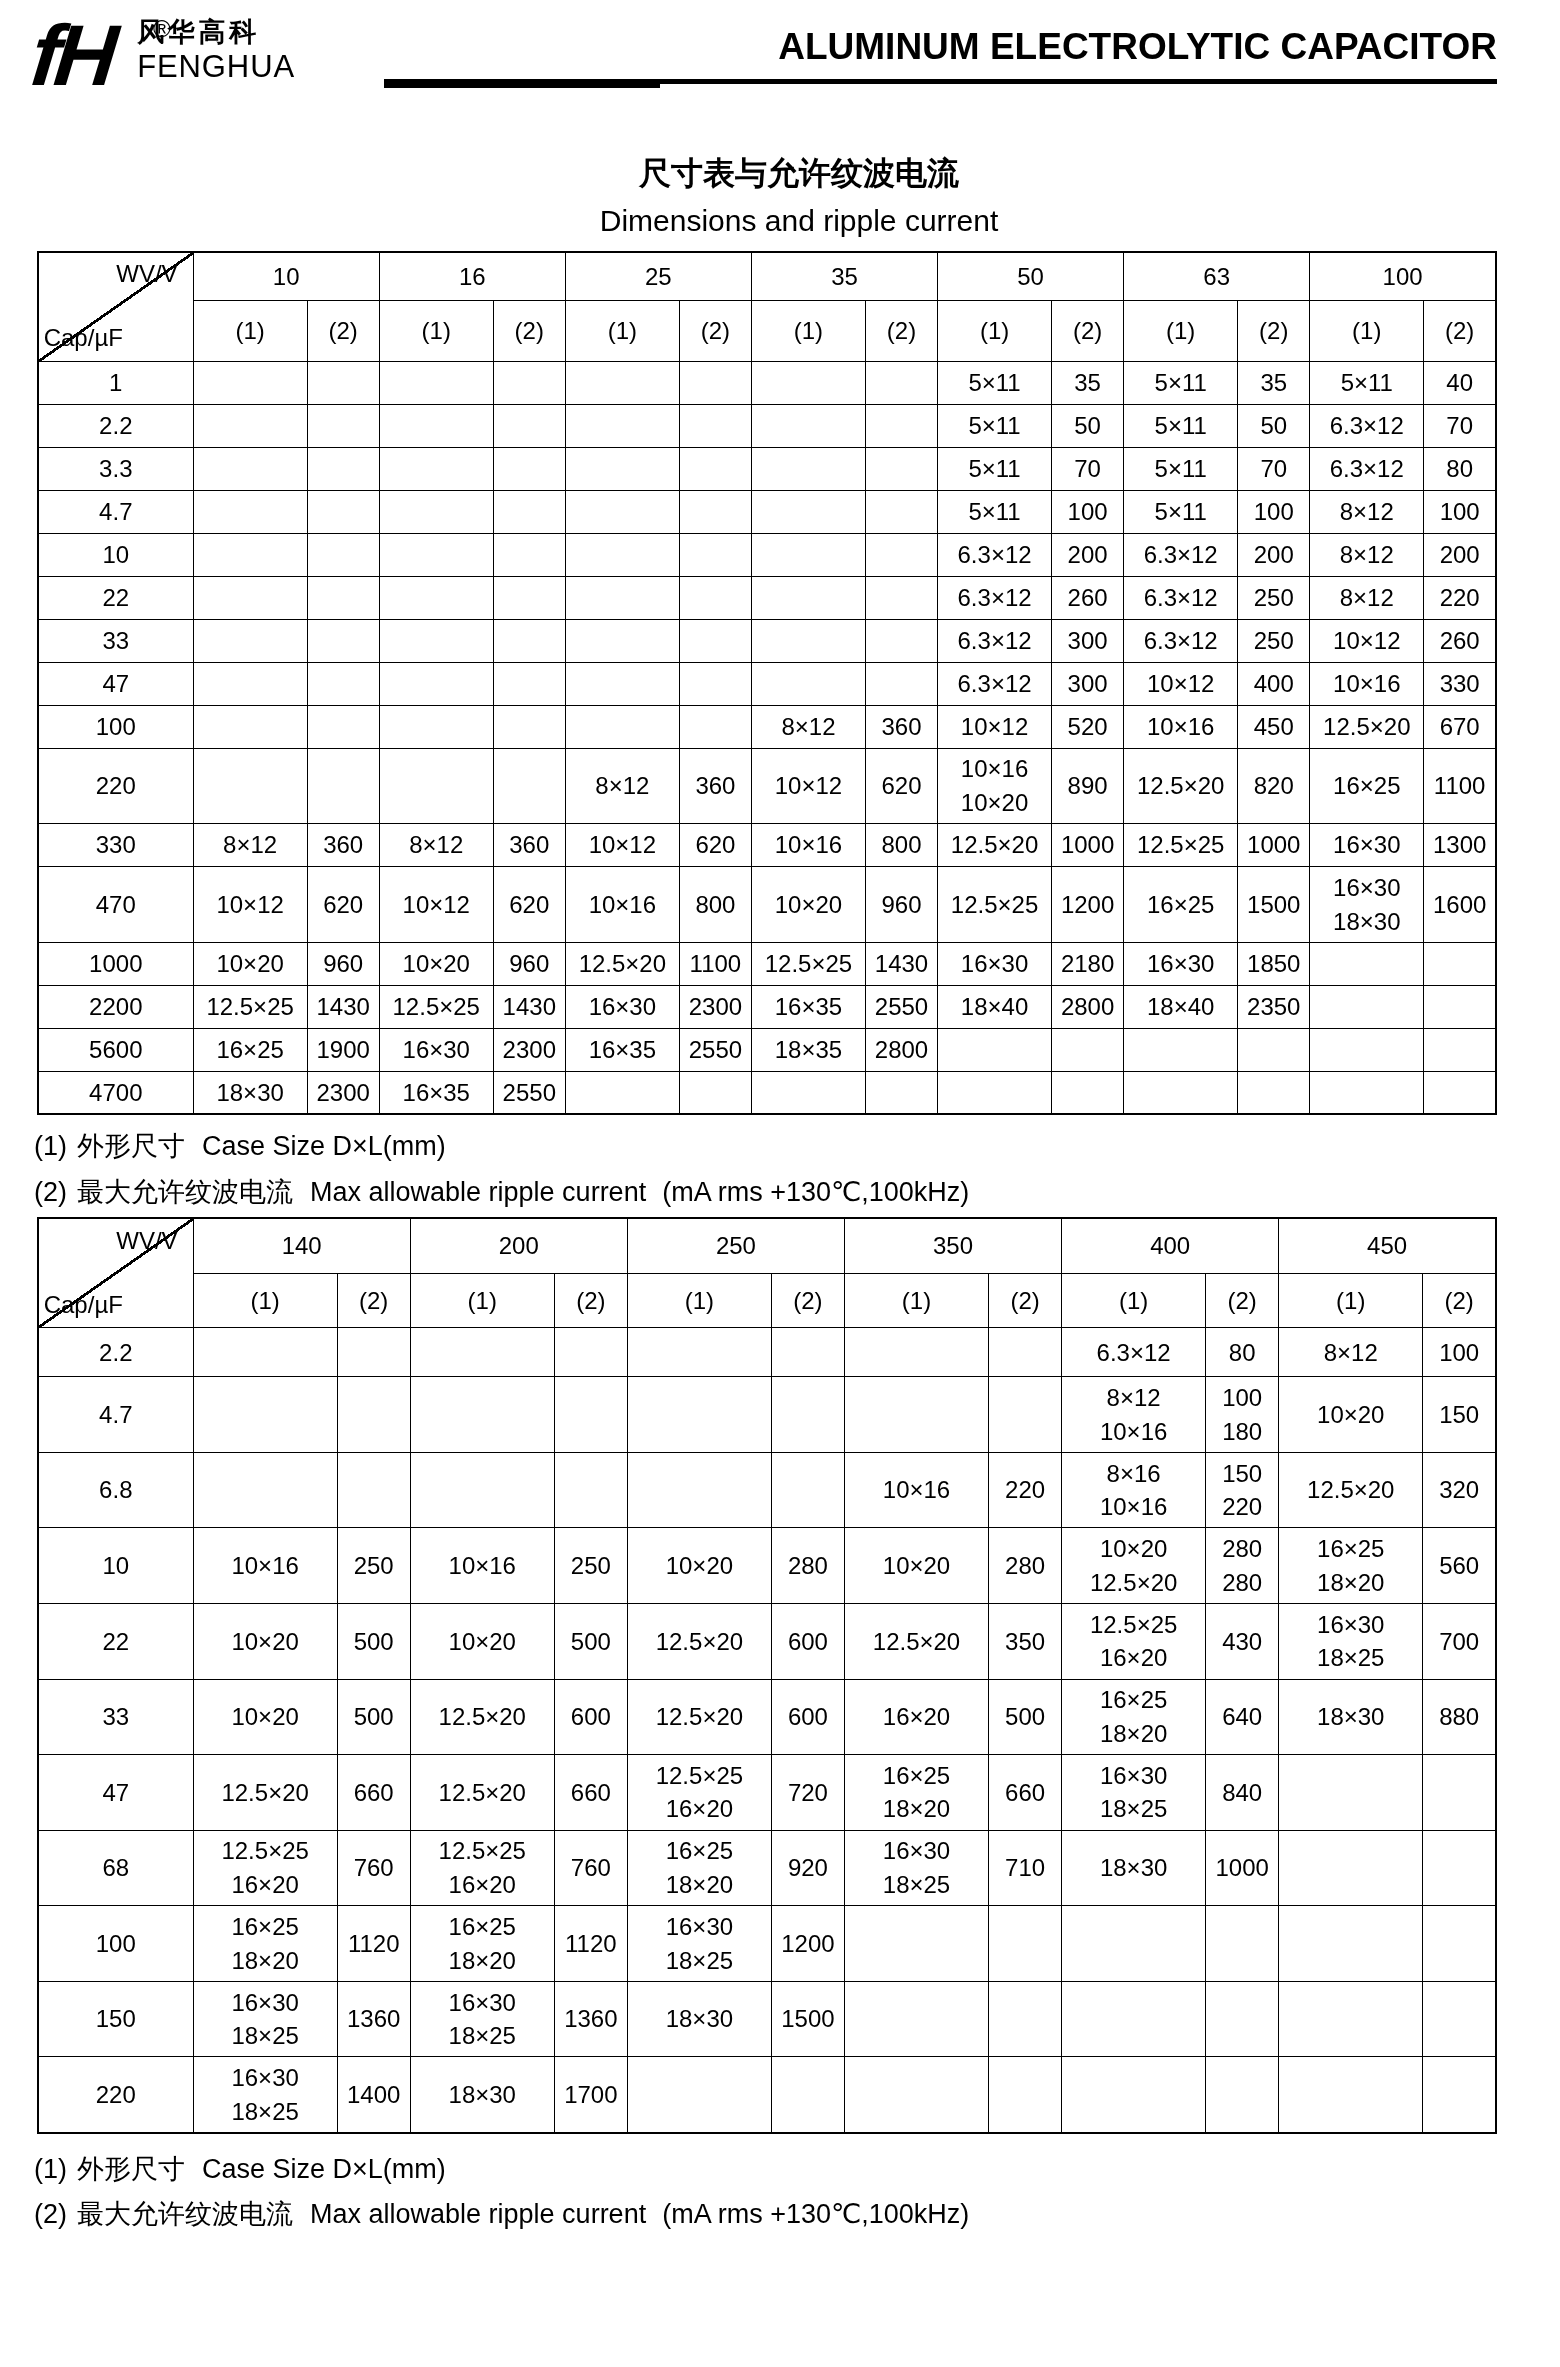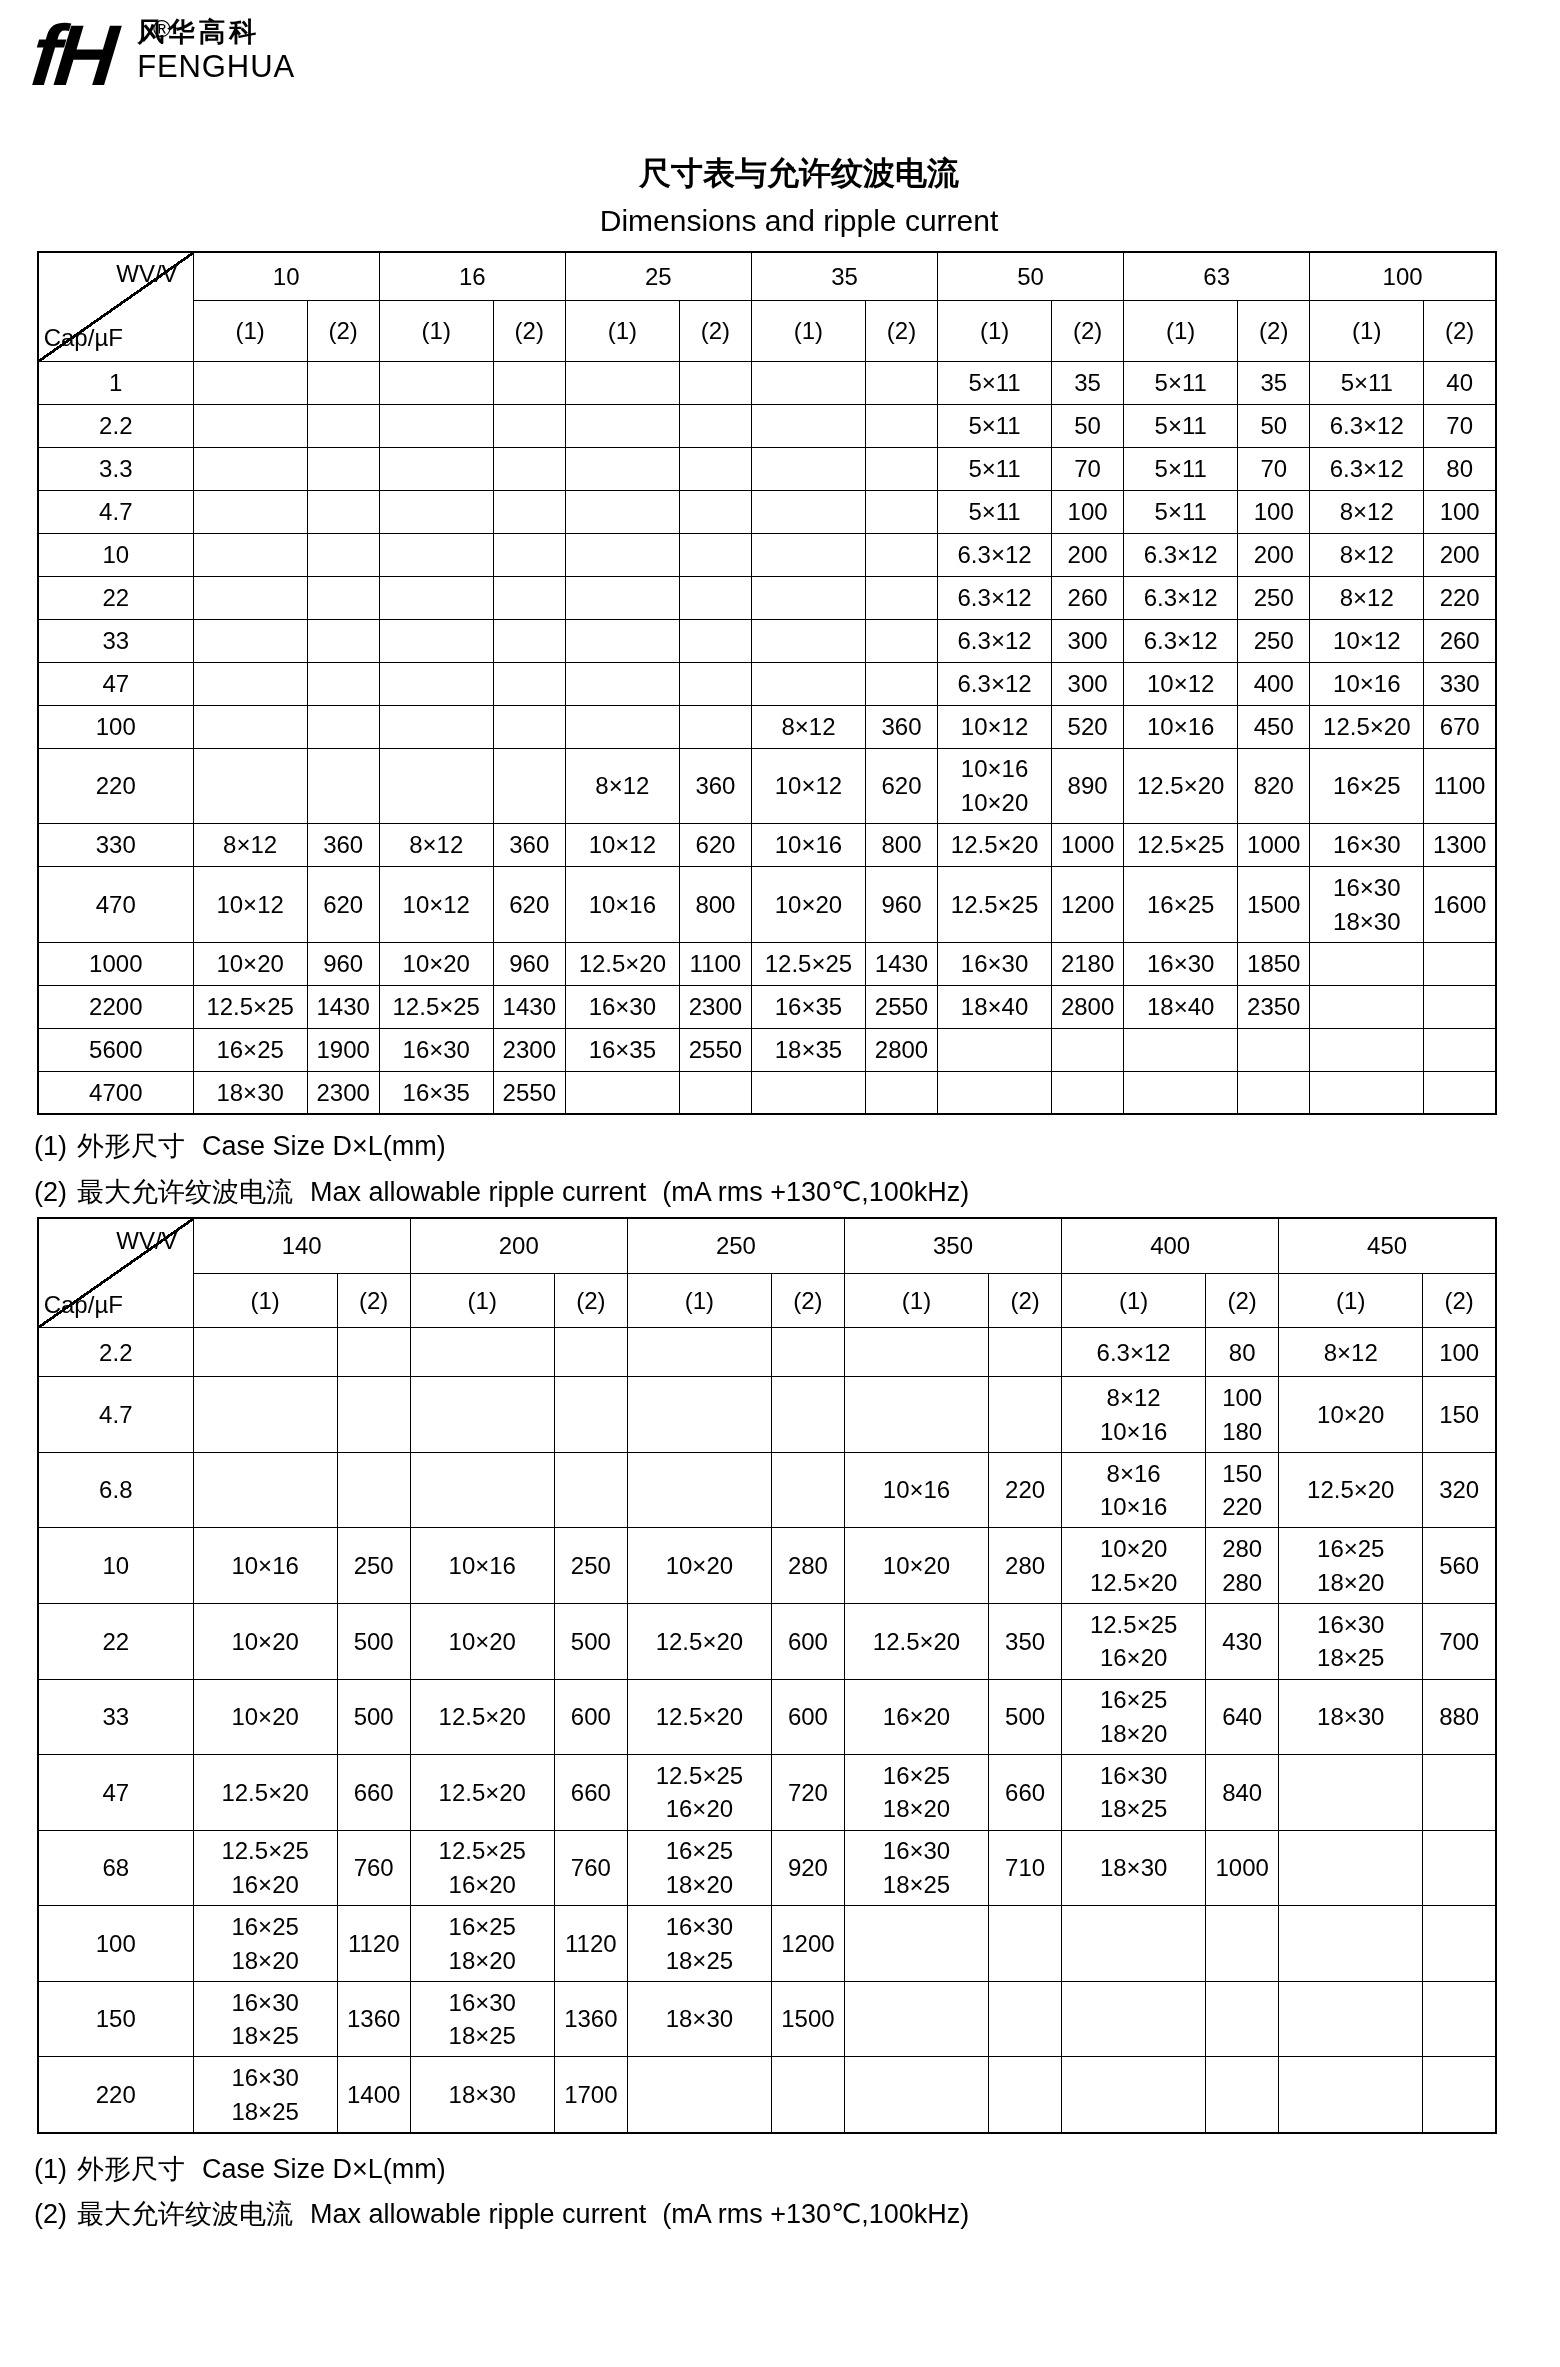--- a/index.html
+++ b/index.html
@@ -64,20 +64,27 @@
 
 <div class="page">
 
   <header class="hdr">
     <div class="logo">
       <div class="logo-mark">fH</div>
       <span class="reg">®</span>
       <div class="logo-text">
         <div class="logo-zh">风华高科</div>
         <div class="logo-en">FENGHUA</div>
+      </div>
+    </div>
+    <div class="title-block">
+      <h1 class="doc-title">ALUMINUM ELECTROLYTIC CAPACITOR</h1>
+      <div class="title-rule">
+        <span class="rule-thick"></span>
+        <span class="rule-thin"></span>
       </div>
     </div>
   </header>
 
   <div class="heading">
     <div class="heading-zh">尺寸表与允许纹波电流</div>
     <div class="heading-en">Dimensions and ripple current</div>
   </div>
 
   <table class="dim" id="table1">

